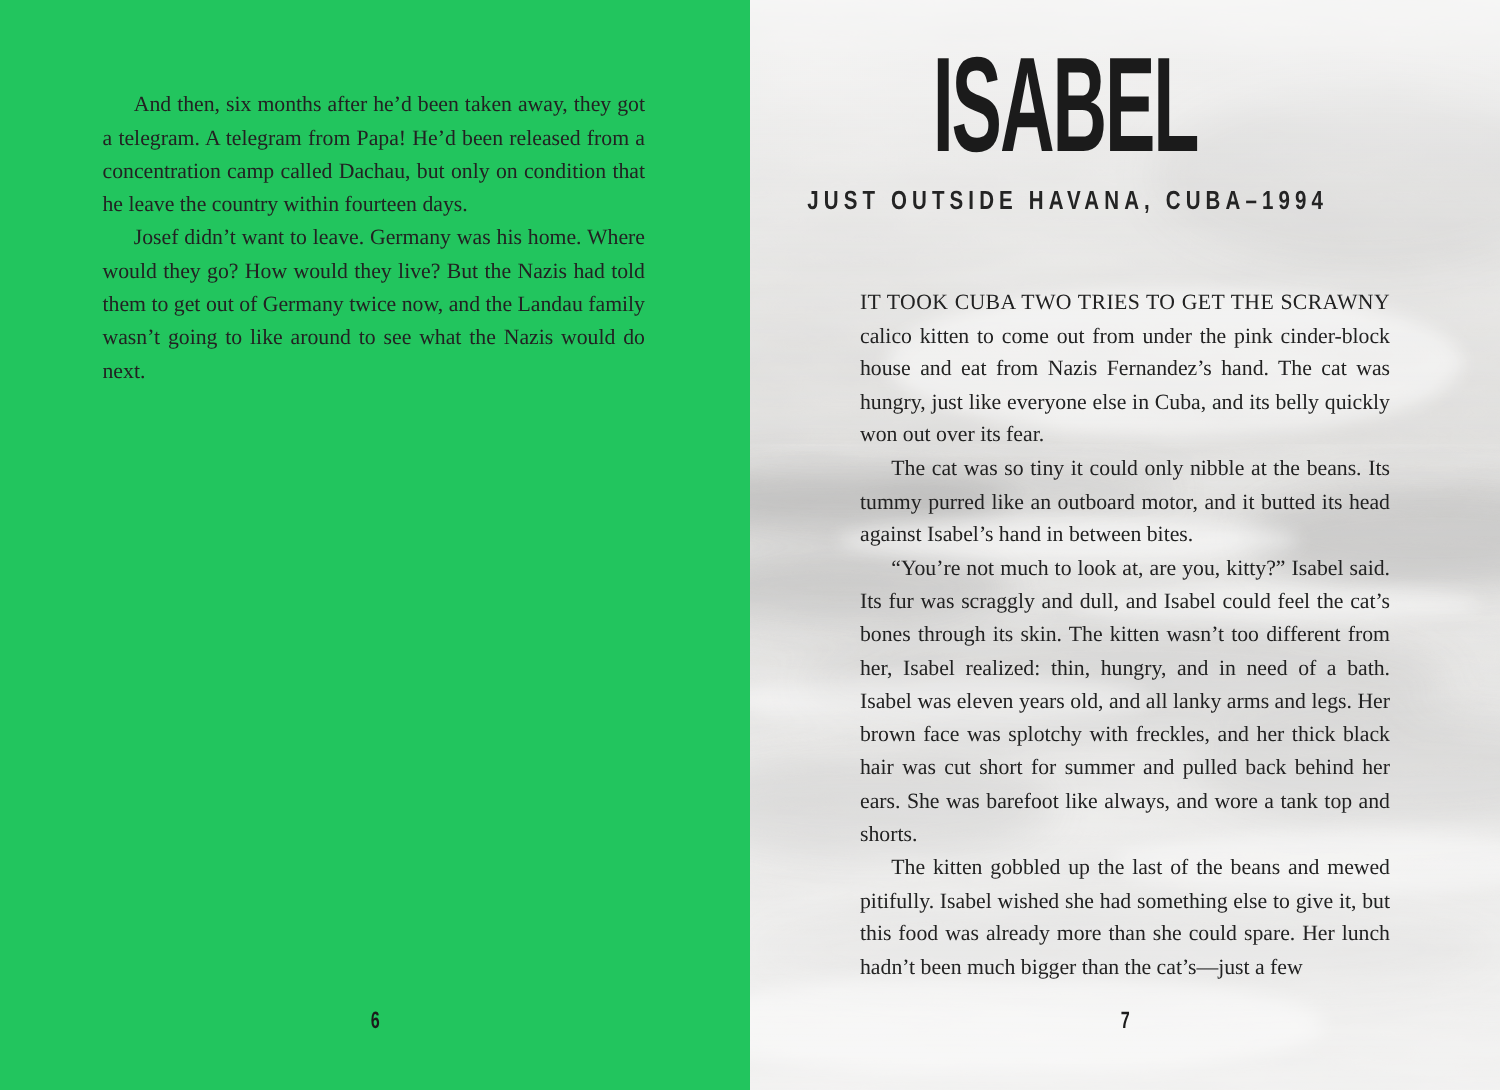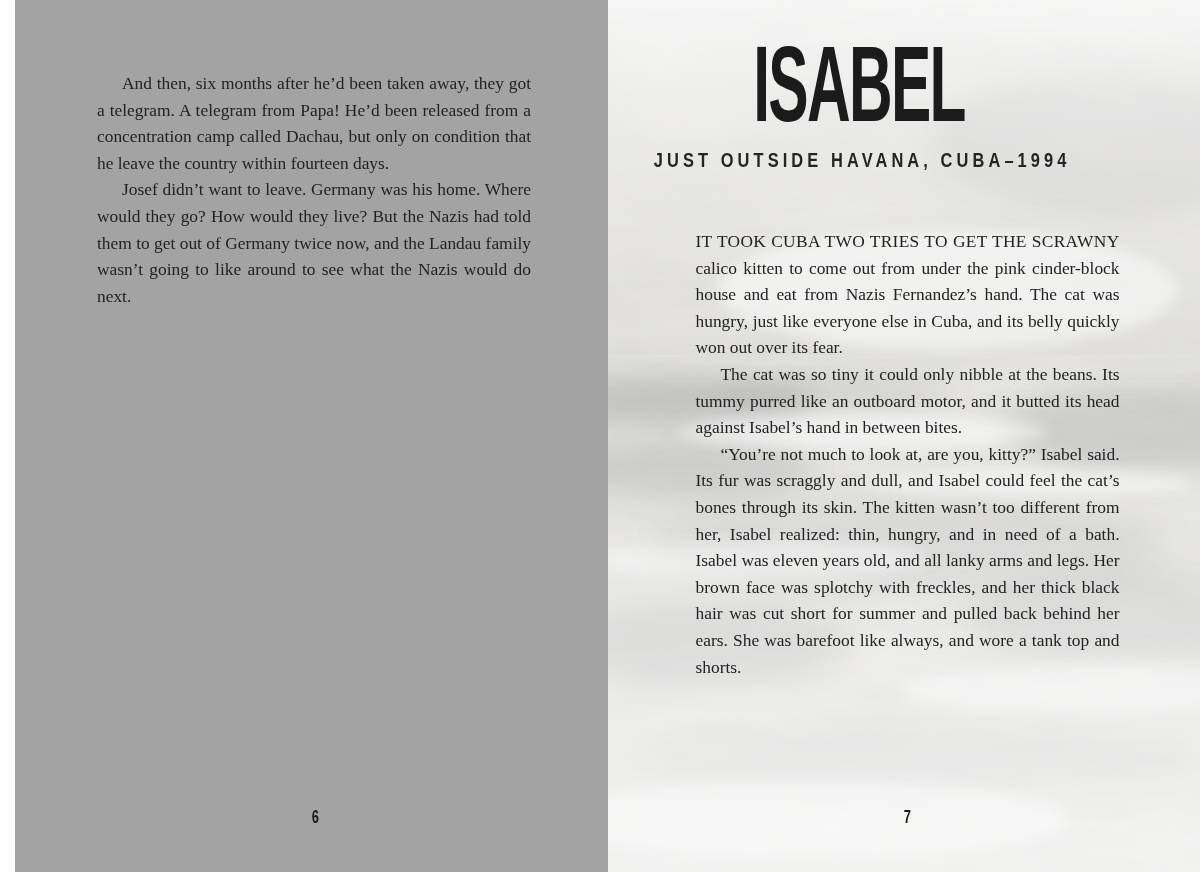--- a/index.html
+++ b/index.html
@@ -16,21 +16,21 @@
     height: 872px;
     display: flex;
     font-family: "Liberation Serif", serif;
   }
   .page {
     position: relative;
     width: 600px;
     height: 872px;
     overflow: hidden;
   }
-  .page-left { background: #a3a3a3; margin-left: 15px; }
+  .page-left { background: #22c55e; }
   .page-right { background: #e5e4e2; }
 
   .sea-bg {
     position: absolute;
     left: 0; top: 0;
     width: 600px; height: 872px;
     z-index: 0;
   }
 
   .text-block {
@@ -183,20 +183,21 @@
       </div>
       <div class="chapter-subtitle-row">
         <span class="chapter-subtitle">JUST OUTSIDE HAVANA, CUBA–1994</span>
       </div>
     </div>
 
     <div class="text-block text-block-right">
       <p class="no-indent"><span class="opening-caps">IT TOOK CUBA TWO TRIES TO GET THE SCRAWNY</span><span> calico kitten to come out from under the pink cinder-block house and eat from Nazis Fernandez’s hand. The cat was hungry, just like everyone else in Cuba, and its belly quickly won out over its fear.</span></p>
       <p>The cat was so tiny it could only nibble at the beans. Its tummy purred like an outboard motor, and it butted its head against Isabel’s hand in between bites.</p>
       <p>“You’re not much to look at, are you, kitty?” Isabel said. Its fur was scraggly and dull, and Isabel could feel the cat’s bones through its skin. The kitten wasn’t too different from her, Isabel realized: thin, hungry, and in need of a bath. Isabel was eleven years old, and all lanky arms and legs. Her brown face was splotchy with freckles, and her thick black hair was cut short for summer and pulled back behind her ears. She was barefoot like always, and wore a tank top and shorts.</p>
+      <p>The kitten gobbled up the last of the beans and mewed pitifully. Isabel wished she had something else to give it, but this food was already more than she could spare. Her lunch hadn’t been much bigger than the cat’s—just a few</p>
     </div>
 
     <div class="folio">
       <span class="folio-num">7</span>
     </div>
   </div>
 
 </div>
 
 </body></html>

